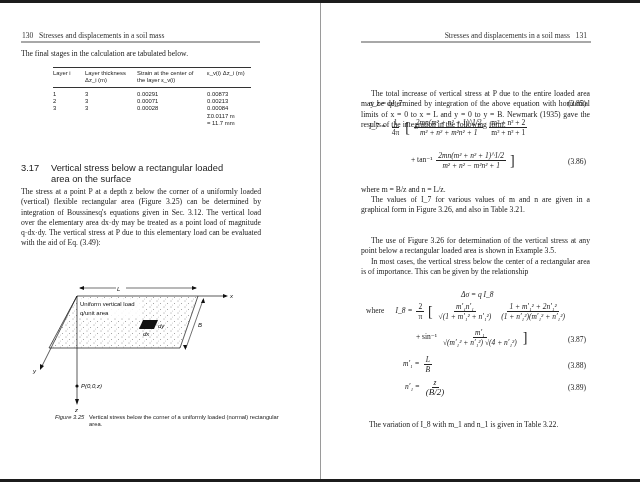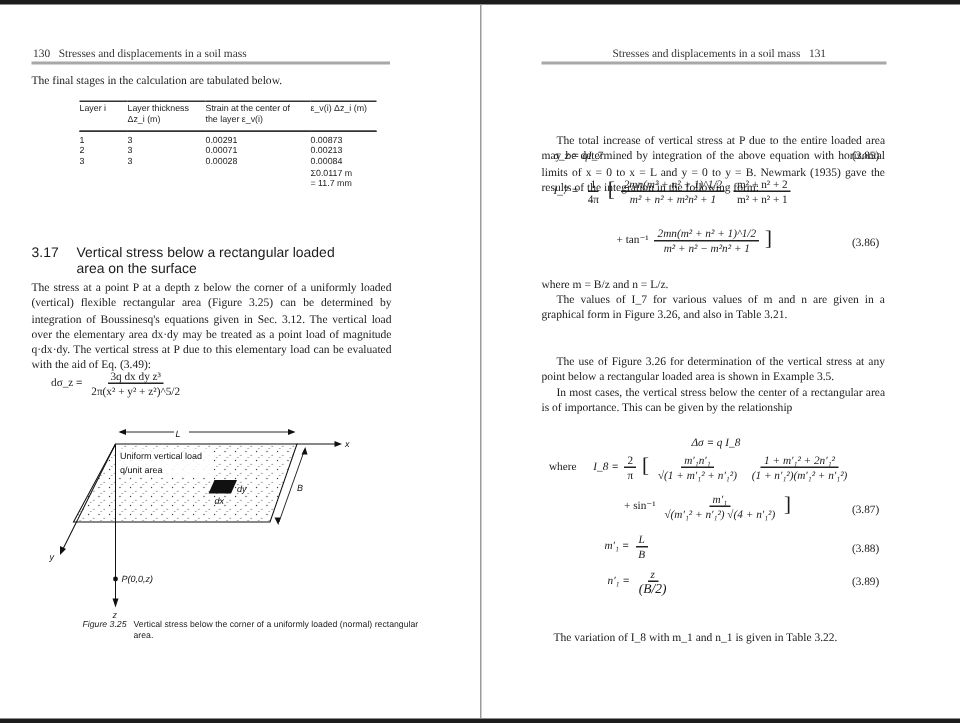--- a/index.html
+++ b/index.html
@@ -99,27 +99,20 @@
     </tbody>
   </table>
 
   <div class="heading" style="left:21px; top:163px; width:250px;">
     <span class="num">3.17</span><span>Vertical stress below a rectangular loaded</span>
     <span class="line2">area on the surface</span>
   </div>
 
   <div class="text" style="left:21px; top:187px; width:240px;">The stress at a point P at a depth z below the corner of a uniformly loaded (vertical) flexible rectangular area (Figure 3.25) can be determined by integration of Boussinesq's equations given in Sec. 3.12. The vertical load over the elementary area dx·dy may be treated as a point load of magnitude q·dx·dy. The vertical stress at P due to this elementary load can be evaluated with the aid of Eq. (3.49):</div>
 
-  <div class="eq" style="left:34px; top:246px;">
-    <span>dσ_z =</span>
-    <span class="frac">
-      <span class="n">3q dx dy z³</span>
-      <span class="d">2π(x² + y² + z²)^5/2</span>
-    </span>
-  </div>
 
   <svg class="fig" style="left:30px; top:282px;" width="210" height="130" viewBox="0 0 210 130">
     <defs>
       <pattern id="stip" width="7" height="6" patternUnits="userSpaceOnUse">
         <circle cx="1" cy="1" r="0.45" fill="#333"></circle>
         <circle cx="4.5" cy="3.5" r="0.4" fill="#333"></circle>
         <circle cx="2.5" cy="5" r="0.35" fill="#444"></circle>
       </pattern>
     </defs>
     <polygon points="47,14 168,14 150,66 19,66" fill="url(#stip)" stroke="#111" stroke-width="0.7"></polygon>
@@ -158,21 +151,21 @@
     <text class="figlabel" x="113" y="54" font-style="italic">dx</text>
   </svg>
 
   <div class="caption" style="left:55px; top:414px; width:240px; height:16px;">
     <span class="lab">Figure 3.25</span>
     <span class="txt">Vertical stress below the corner of a uniformly loaded (normal) rectangular area.</span>
   </div>
 </div>
 
 <div class="page right">
-  <div class="running-head" style="left:51px; top:31px; width:215px; text-align:center;">
+  <div class="running-head" style="left:51px; top:31px; width:215px; text-align:right;">
     <span>Stresses and displacements in a soil mass</span>&nbsp;&nbsp;
     <span>131</span>
   </div>
   <div class="running-rule" style="left:40px; top:41px; width:230px;"></div>
 
   <div class="text indent" style="left:40px; top:49px; width:229px;margin-top:40px;">The total increase of vertical stress at P due to the entire loaded area may be determined by integration of the above equation with horizontal limits of x = 0 to x = L and y = 0 to y = B. Newmark (1935) gave the results of the integration in the following form:</div>
 
   <div class="eq" style="left:48px; top:99px; font-style:italic;">σ_z = qI_7</div>
   <div class="eqnum" style="left:247px; top:99px;">(3.85)</div>
 

